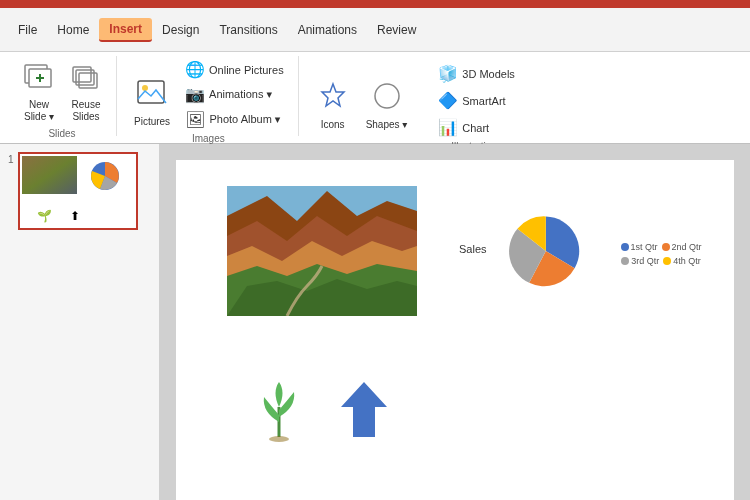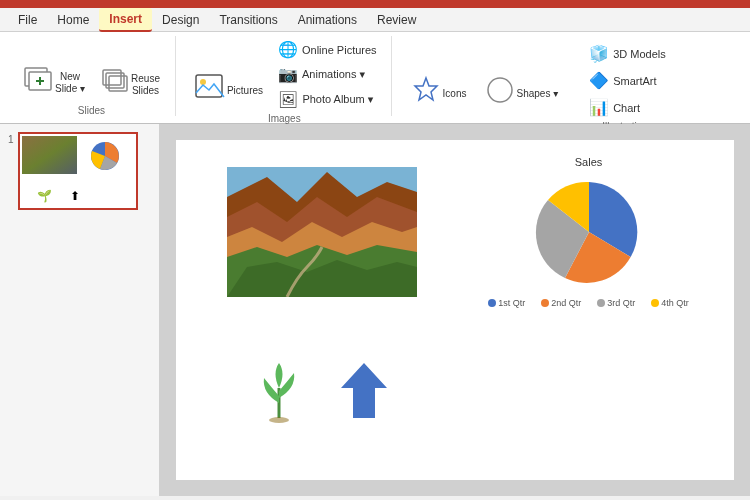--- a/index.html
+++ b/index.html
@@ -18,31 +18,31 @@
       background: #c0392b;
     }
 
     
     .menu-bar {
       display: flex;
       align-items: center;
       background: #f3f3f3;
       border-bottom: 1px solid #d0d0d0;
       padding: 2px 8px;
-      height: 24px;
+      height: 44px;
     }
     .menu-item {
       padding: 4px 10px;
       cursor: pointer;
       border-radius: 3px;
       font-size: 12px;
       color: #333;
     }
     .menu-item.active {
-      background: #fef9c3;
+      background: #fdba74;
       border-bottom: 2px solid #c0392b;
       color: #c0392b;
       font-weight: 600;
     }
 
     
     .ribbon {
       background: #fff;
       border-bottom: 1px solid #c0c0c0;
       padding: 4px 8px 2px 8px;
@@ -72,21 +72,21 @@
 
     .ribbon-items {
       display: flex;
       align-items: flex-end;
       gap: 6px;
       flex: 1;
     }
 
     .ribbon-btn {
       display: flex;
-      flex-direction: row;
+      flex-direction: column;
       align-items: center;
       cursor: pointer;
       padding: 3px 5px;
       border-radius: 3px;
       min-width: 36px;
     }
     .ribbon-btn .icon { font-size: 28px; line-height: 1; }
     .ribbon-btn .label { font-size: 10px; color: #333; text-align: center; margin-top: 2px; line-height: 1.2; }
 
     .ribbon-btn-sm {
@@ -171,32 +171,32 @@
     .icons-row {
       display: flex;
       align-items: center;
       justify-content: center;
       gap: 30px;
     }
 
     
     .chart-area {
       display: flex;
-      flex-direction: column;
+      flex-direction: row;
       align-items: center;
     }
     .chart-title {
       font-size: 11px;
       color: #333;
       margin-bottom: 4px;
     }
     .chart-legend {
       display: flex;
       flex-wrap: wrap;
-      gap: 16px;
+      gap: 4px;
       margin-top: 6px;
       justify-content: center;
     }
     .legend-item {
       display: flex;
       align-items: center;
       gap: 2px;
       font-size: 9px;
       color: #555;
     }

